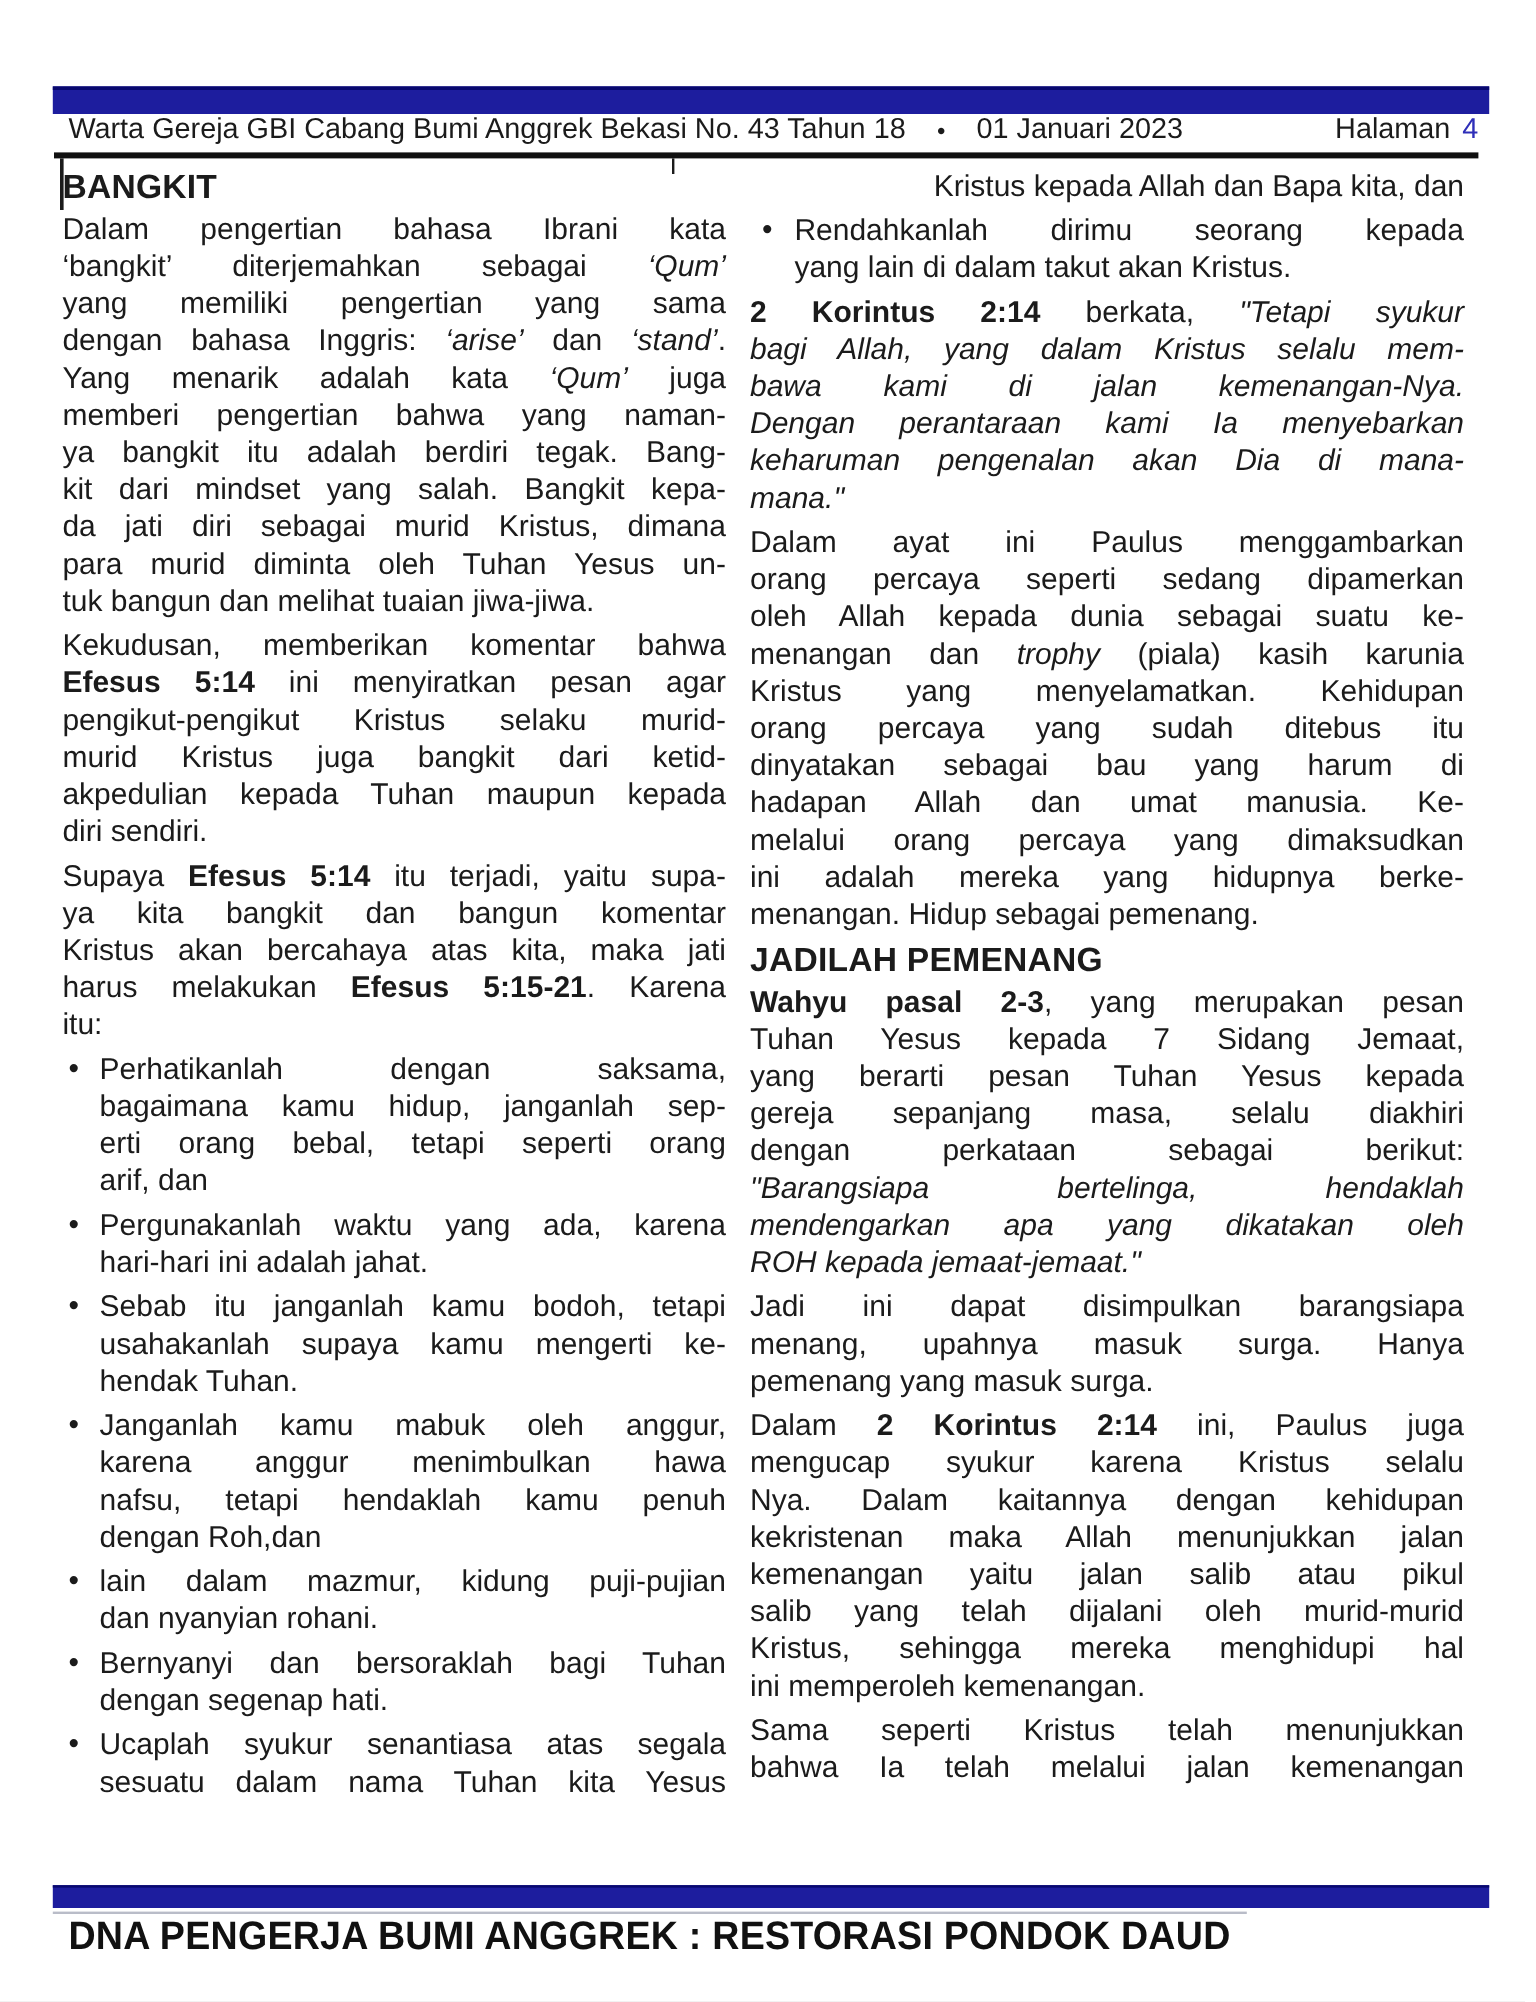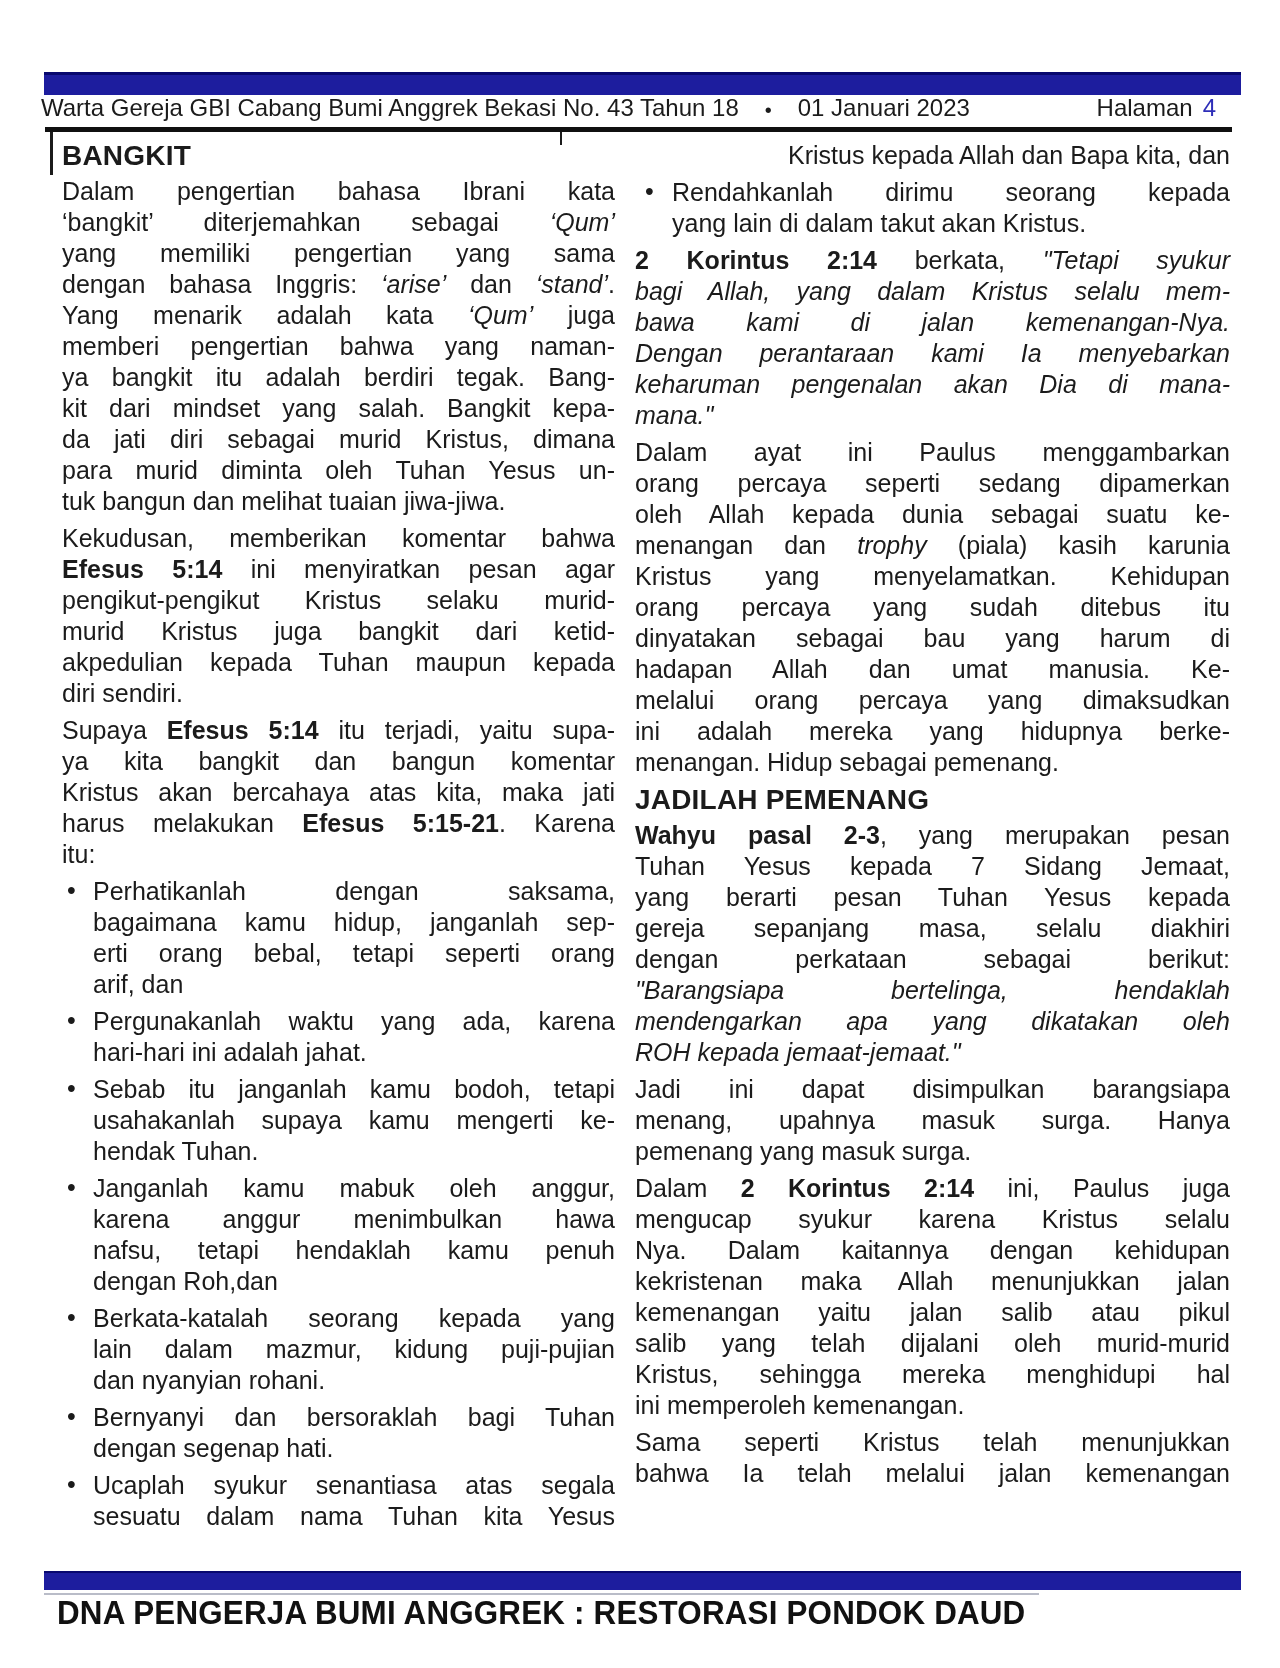--- a/index.html
+++ b/index.html
@@ -8,30 +8,30 @@
     font-family:"Liberation Sans",sans-serif;color:#1b1b1b;overflow:hidden;
     margin:0 auto;
   }
   
   .top-bar{position:absolute;left:44px;top:72px;width:1197px;height:23px;
     background:#1d1d9e;border-top:3px solid #08086e;box-sizing:border-box;}
   .bottom-bar{position:absolute;left:44px;top:1571px;width:1197px;height:19px;
     background:#1d1d9e;border-top:2px solid #08086e;box-sizing:border-box;}
   .bottom-shadow{position:absolute;left:44px;top:1593px;width:995px;height:2px;background:#b9bcc8;}
   
-  .header{position:absolute;left:41px;top:94px;width:1175px;display:flex;
+  .header{position:absolute;left:57px;top:94px;width:1175px;display:flex;
     align-items:flex-end;font-size:24px;white-space:nowrap;}
   .header .sep{margin:0 26px;font-size:20px;}
   .header .spacer{flex:1;}
   .header .pagenum{color:#2e2eb8;margin-left:10px;}
   .header-rule{position:absolute;left:45px;top:127px;width:1187px;height:5px;background:#101010;}
   .artifact-a{position:absolute;left:50px;top:132px;width:3px;height:43px;background:#1b1b1b;}
   .artifact-b{position:absolute;left:560px;top:132px;width:2px;height:13px;background:#1b1b1b;}
   
-  .columns{position:absolute;left:62px;top:140px;width:1168px;display:flex;gap:20px;
+  .columns{position:absolute;left:52px;top:140px;width:1168px;display:flex;gap:20px;
     font-size:25px;line-height:31px;}
   .col-left{width:553px;flex:none;}
   .col-right{width:595px;flex:none;}
   .block{margin:0 0 6px 0;}
   .block.h{font-weight:bold;font-size:28px;margin:0 0 5px 0;letter-spacing:.2px;}
   .section-gap{margin-top:28px;}
   .block.li{position:relative;padding-left:31px;}
   .col-right .block.li{padding-left:37px;}
   .block.li .dot{position:absolute;left:5px;top:-1px;}
   .col-right .block.li .dot{left:10px;}
@@ -126,21 +126,20 @@
           <div class="licontent">
             <div class="line j">Janganlah kamu mabuk oleh anggur,</div>
             <div class="line j">karena anggur menimbulkan hawa</div>
             <div class="line j">nafsu, tetapi hendaklah kamu penuh</div>
             <div class="line">dengan Roh,dan</div>
           </div>
         </div>
         <div class="block li">
           <span class="dot">•</span>
           <div class="licontent">
-            <div class="line j">Berkata-katalah seorang kepada yang</div>
             <div class="line j">lain dalam mazmur, kidung puji-pujian</div>
             <div class="line">dan nyanyian rohani.</div>
           </div>
         </div>
         <div class="block li">
           <span class="dot">•</span>
           <div class="licontent">
             <div class="line j">Bernyanyi dan bersoraklah bagi Tuhan</div>
             <div class="line">dengan segenap hati.</div>
           </div>

